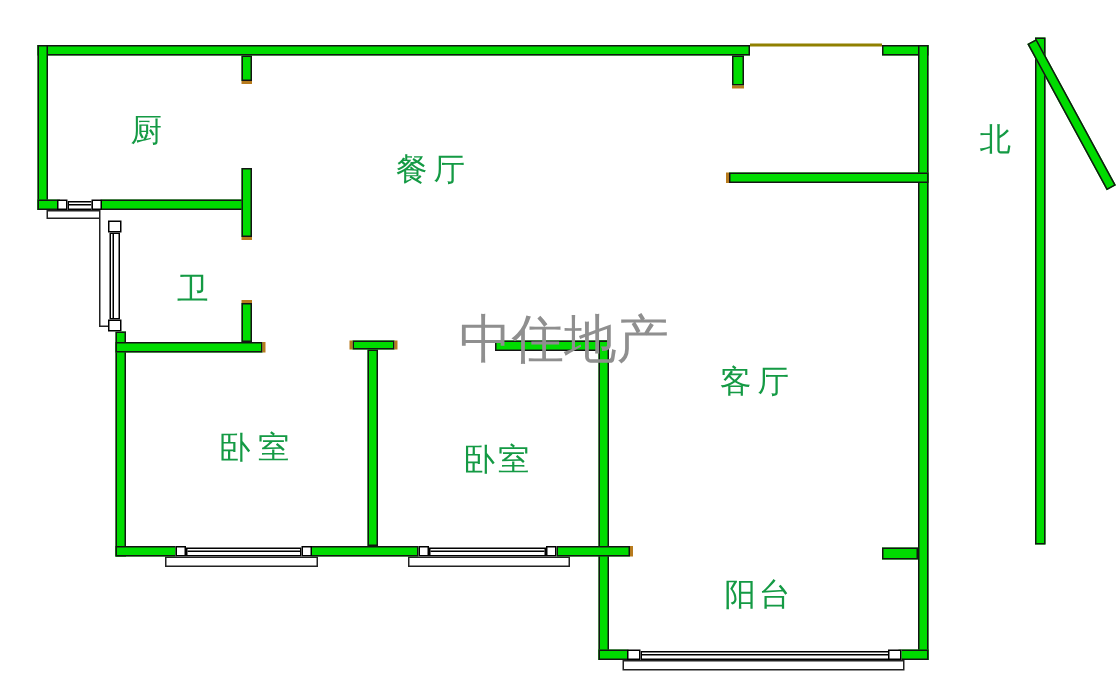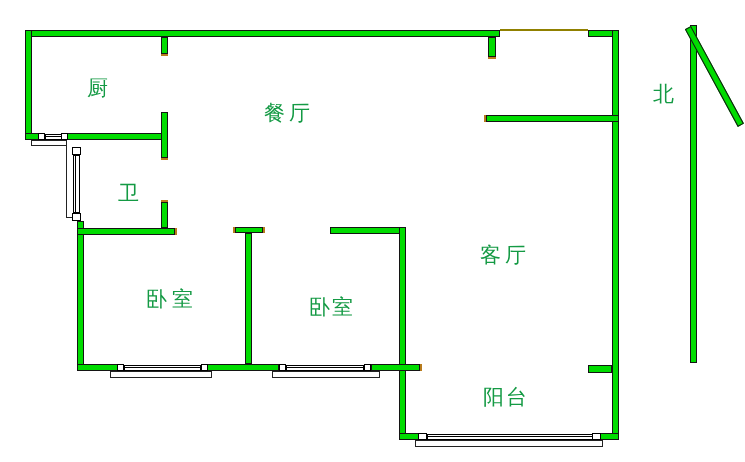--- a/index.html
+++ b/index.html
@@ -98,14 +98,15 @@
   <div class="wall diag" style="left:691px;top:26px;width:111px;height:7px;"></div>
 
   <div class="room-label" style="left:87px;top:77px;">厨</div>
   <div class="room-label" style="left:264px;top:102px;letter-spacing:4px;font-family:Liberation Serif, serif;">餐厅</div>
   <div class="room-label" style="left:118px;top:182px;">卫</div>
   <div class="room-label" style="left:480px;top:244px;letter-spacing:4px;">客厅</div>
   <div class="room-label" style="left:146px;top:288px;letter-spacing:5px;">卧室</div>
   <div class="room-label" style="left:309px;top:296px;letter-spacing:2px;">卧室</div>
   <div class="room-label" style="left:483px;top:386px;letter-spacing:2px;">阳台</div>
   <div class="room-label" style="left:653px;top:83px;">北</div>
+  <div class="watermark" style="left:306px;top:209px;">中住地产</div>
 
 </div>
 
 </body></html>

